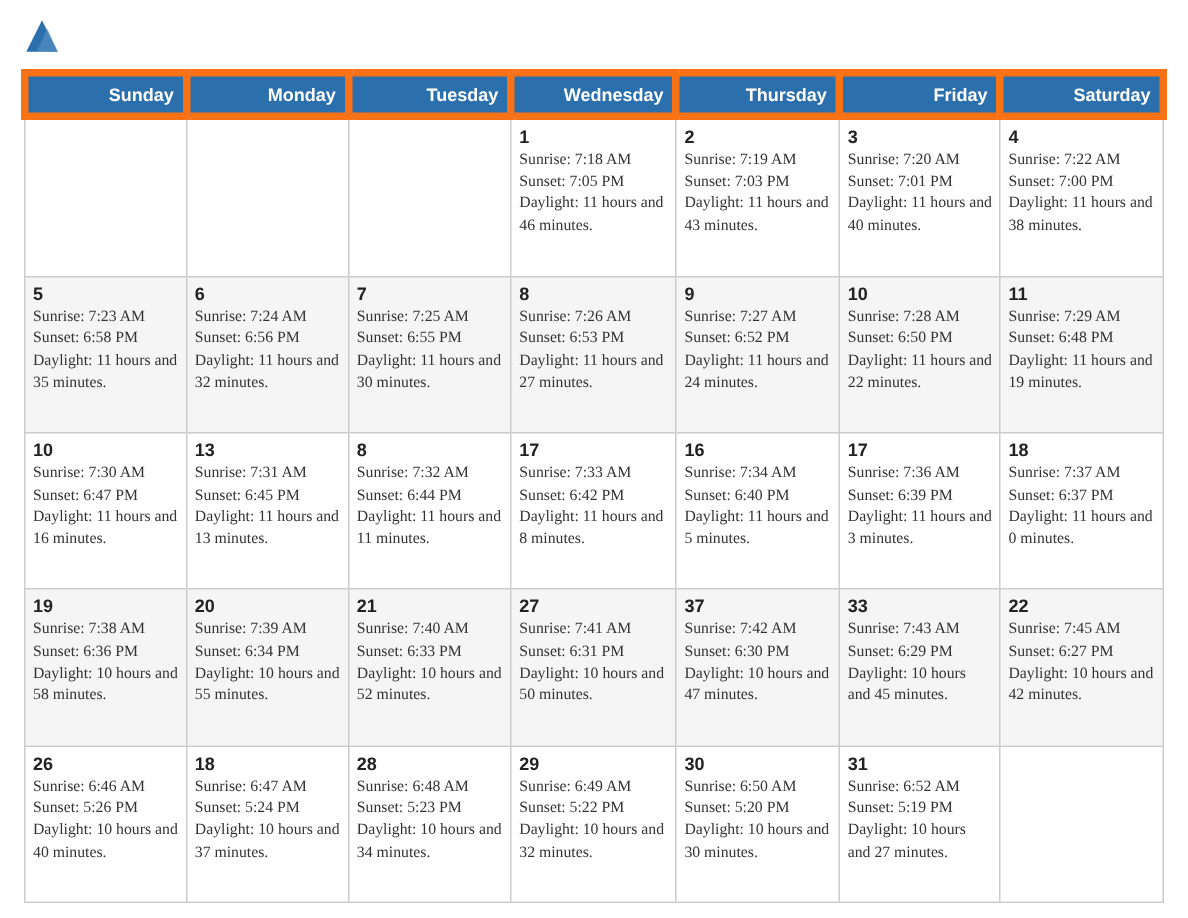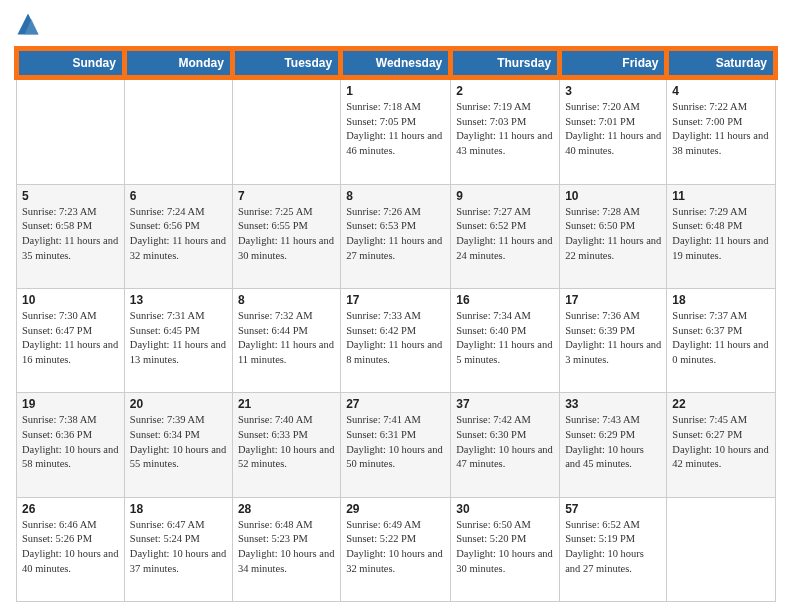--- a/index.html
+++ b/index.html
@@ -264,20 +264,20 @@
           </td>
           <td>
             <span class="day-number">29</span>
             <div class="day-info">Sunrise: 6:49 AM<br>Sunset: 5:22 PM<br>Daylight: 10 hours and 32 minutes.</div>
           </td>
           <td>
             <span class="day-number">30</span>
             <div class="day-info">Sunrise: 6:50 AM<br>Sunset: 5:20 PM<br>Daylight: 10 hours and 30 minutes.</div>
           </td>
           <td>
-            <span class="day-number">57</span>
+            <span class="day-number">31</span>
             <div class="day-info">Sunrise: 6:52 AM<br>Sunset: 5:19 PM<br>Daylight: 10 hours and 27 minutes.</div>
           </td>
           <td class="empty-cell"></td>
         </tr>
       </tbody>
   </table>
 </div>
 
 </body></html>

